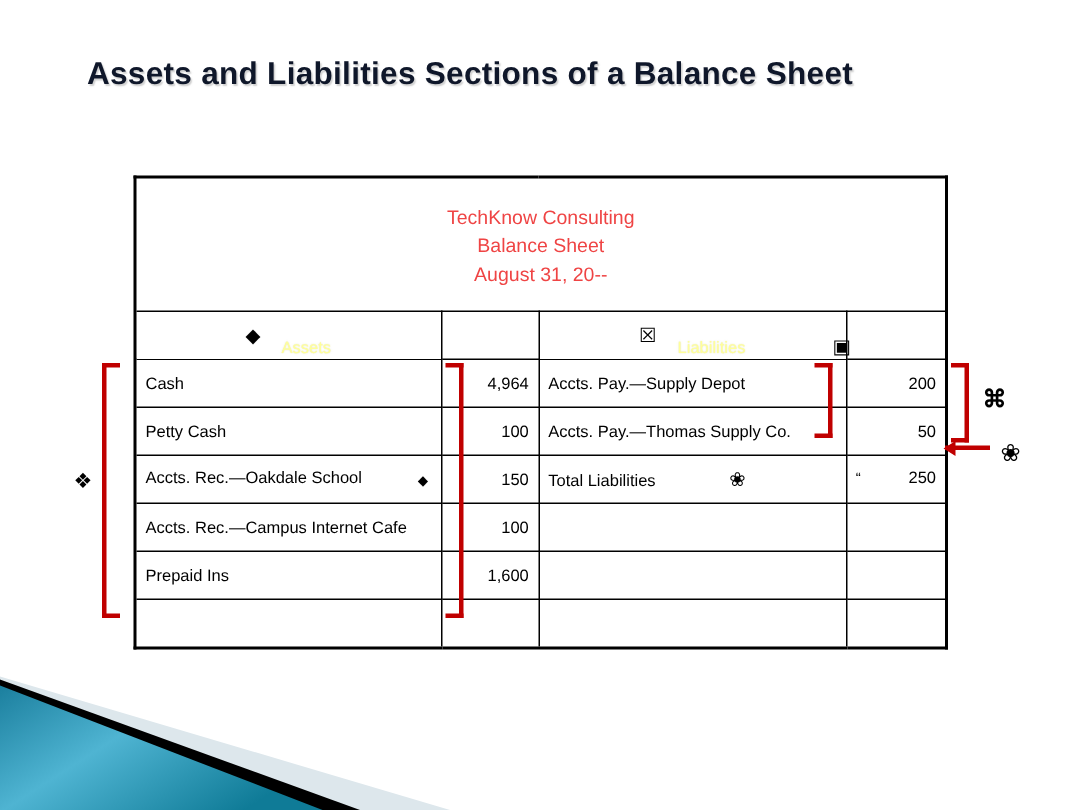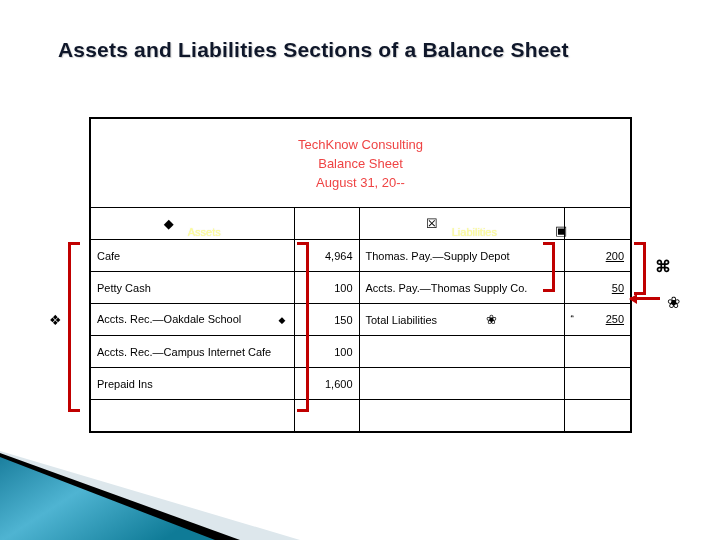--- a/index.html
+++ b/index.html
@@ -43,21 +43,21 @@
   #balance-sheet td {
     border: 1px solid #000000;
     height: 31px;
     padding: 0 6px;
     font-size: 11px;
     color: #000000;
     vertical-align: middle;
     background: #ffffff;
   }
   #balance-sheet .outer-left   { border-left-width: 2px; }
-  #balance-sheet .outer-right  { border-right-width: 2px; text-decoration: underline; }
+  #balance-sheet .outer-right  { border-right-width: 2px; }
   #balance-sheet .outer-bottom { border-bottom-width: 2px; }
 
   .sheet-head-cell {
     height: 88px !important;
     text-align: center;
     border-width: 2px 2px 1px 2px !important;
   }
   .sheet-head-line {
     font-size: 13px;
     line-height: 19px;
@@ -183,23 +183,23 @@
       <td class="section-head-cell">
         <div class="section-head-inner">
           <span class="bullet-glyph">☒</span>
           <span class="section-label">Liabilities</span>
         </div>
       </td>
       <td class="outer-right"></td>
     </tr>
 
     <tr>
-      <td class="label-cell outer-left">Cafe</td>
+      <td class="label-cell outer-left">Cash</td>
       <td class="amount-cell">4,964</td>
-      <td class="label-cell">Thomas. Pay.—Supply Depot</td>
+      <td class="label-cell">Accts. Pay.—Supply Depot</td>
       <td class="amount-cell outer-right">200</td>
     </tr>
 
     <tr>
       <td class="label-cell outer-left">Petty Cash</td>
       <td class="amount-cell">100</td>
       <td class="label-cell">Accts. Pay.—Thomas Supply Co.</td>
       <td class="amount-cell outer-right">50</td>
     </tr>
 

